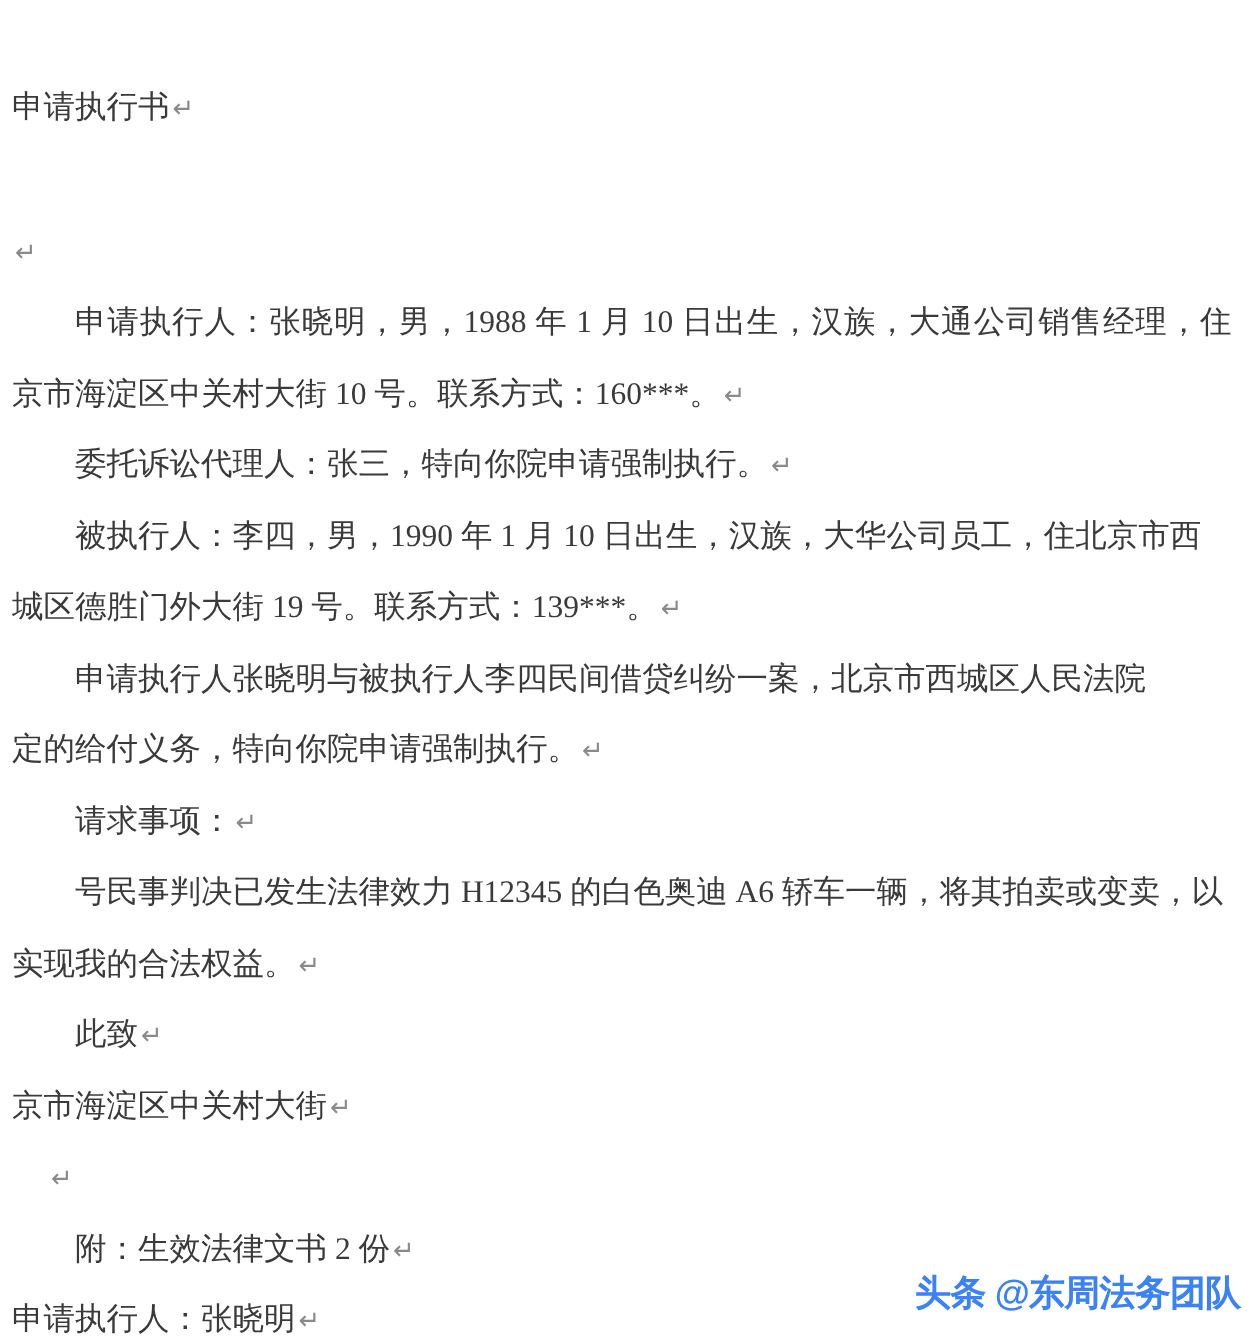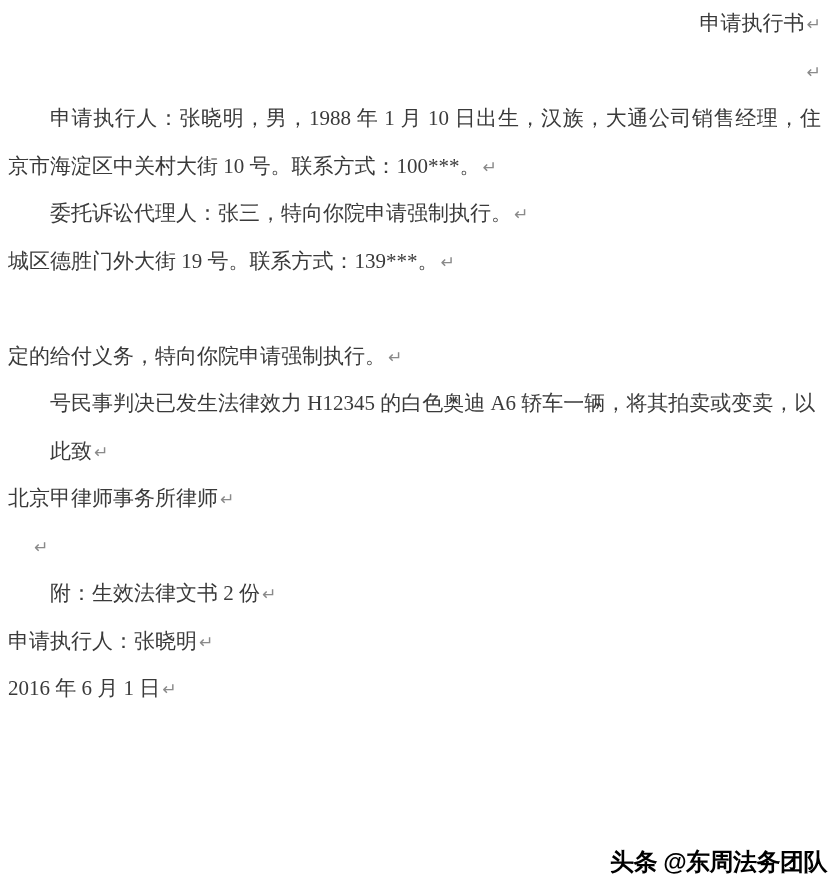--- a/index.html
+++ b/index.html
@@ -18,78 +18,81 @@
     padding: 0 10px 0 8px;
     font-size: 21px;
     line-height: 47.5px;
     color: #3a3a3a;
   }
   .line {
     height: 47.5px;
     overflow: hidden;
     text-align: justify;
   }
-  .center { text-align: right; }
+  .center { text-align: left; margin-top: 48px; }
   .right  { text-align: left; }
   .indent { text-indent: 42px; }
   .indent-sm { text-indent: 24px; }
   .pilcrow {
     font-family: "DejaVu Sans", "Liberation Sans", sans-serif;
     color: #8a8a8a;
     font-size: 0.82em;
     padding-left: 2px;
   }
   .watermark {
     position: absolute;
     left: 610px;
     top: 846px;
     z-index: 5;
     font-family: "Liberation Sans", "DejaVu Sans", sans-serif;
     font-weight: 700;
     font-size: 24px;
     letter-spacing: -0.5px;
     white-space: nowrap;
-    color: #000000;
+    color: #3b82f6;
     text-shadow:
       -2px -2px 0 #ffffff,  2px -2px 0 #ffffff,
       -2px  2px 0 #ffffff,  2px  2px 0 #ffffff,
       -2px  0   0 #ffffff,  2px  0   0 #ffffff,
        0   -2px 0 #ffffff,  0    2px 0 #ffffff;
   }
 </style>
 </head>
 <body>
 
 <div class="page">
 
   <div class="line center"><span>申请执行书</span><span class="pilcrow">↵</span></div>
 
   <div class="line center"><span></span><span class="pilcrow">↵</span></div>
 
   <div class="line indent"><span>申请执行人：张晓明，男，1988 年 1 月 10 日出生，汉族，大通公司销售经理，住北</span></div>
 
-  <div class="line"><span>京市海淀区中关村大街 10 号。联系方式：100***。</span><span class="pilcrow">↵</span></div>
+  <div class="line"><span>京市海淀区中关村大街 10 号。联系方式：160***。</span><span class="pilcrow">↵</span></div>
 
   <div class="line indent"><span>委托诉讼代理人：张三，特向你院申请强制执行。</span><span class="pilcrow">↵</span></div>
 
+  <div class="line indent"><span>被执行人：李四，男，1990 年 1 月 10 日出生，汉族，大华公司员工，住北京市西</span><span class="pilcrow"></span></div>
 
   <div class="line"><span>城区德胜门外大街 19 号。联系方式：139***。</span><span class="pilcrow">↵</span></div>
 
-  <div class="line indent"><span class="pilcrow"></span></div>
+  <div class="line indent"><span>申请执行人张晓明与被执行人李四民间借贷纠纷一案，北京市西城区人民法院</span><span class="pilcrow"></span></div>
 
 
   <div class="line"><span>定的给付义务，特向你院申请强制执行。</span><span class="pilcrow">↵</span></div>
 
+  <div class="line indent"><span>请求事项：</span><span class="pilcrow">↵</span></div>
 
   <div class="line indent"><span>号民事判决已发生法律效力 H12345 的白色奥迪 A6 轿车一辆，将其拍卖或变卖，以</span><span class="pilcrow"></span></div>
 
+  <div class="line"><span>实现我的合法权益。</span><span class="pilcrow">↵</span></div>
 
   <div class="line indent"><span>此致</span><span class="pilcrow">↵</span></div>
 
-  <div class="line"><span>北京甲律师事务所律师</span><span class="pilcrow">↵</span></div>
+  <div class="line"><span>京市海淀区中关村大街</span><span class="pilcrow">↵</span></div>
 
   <div class="line indent-sm"><span></span><span class="pilcrow">↵</span></div>
 
   <div class="line indent"><span>附：生效法律文书 2 份</span><span class="pilcrow">↵</span></div>
 
   <div class="line right"><span>申请执行人：张晓明</span><span class="pilcrow">↵</span></div>
 
   <div class="line right"><span>2016 年 6 月 1 日</span><span class="pilcrow">↵</span></div>
 
 </div>

